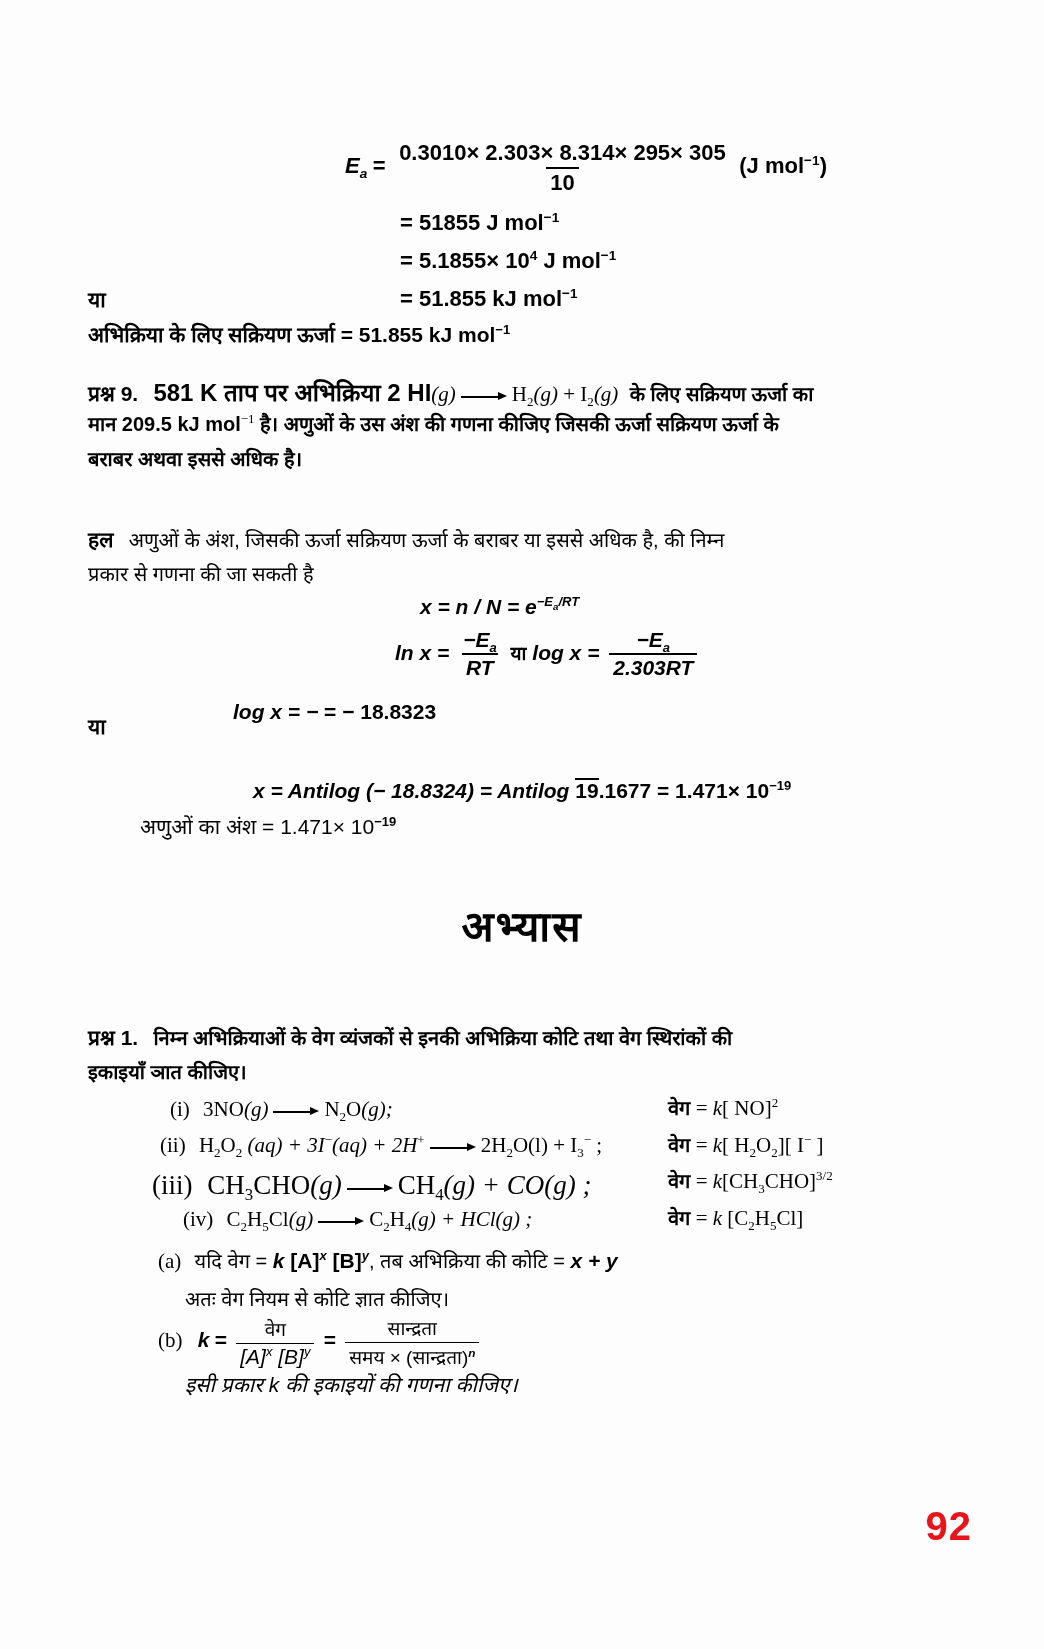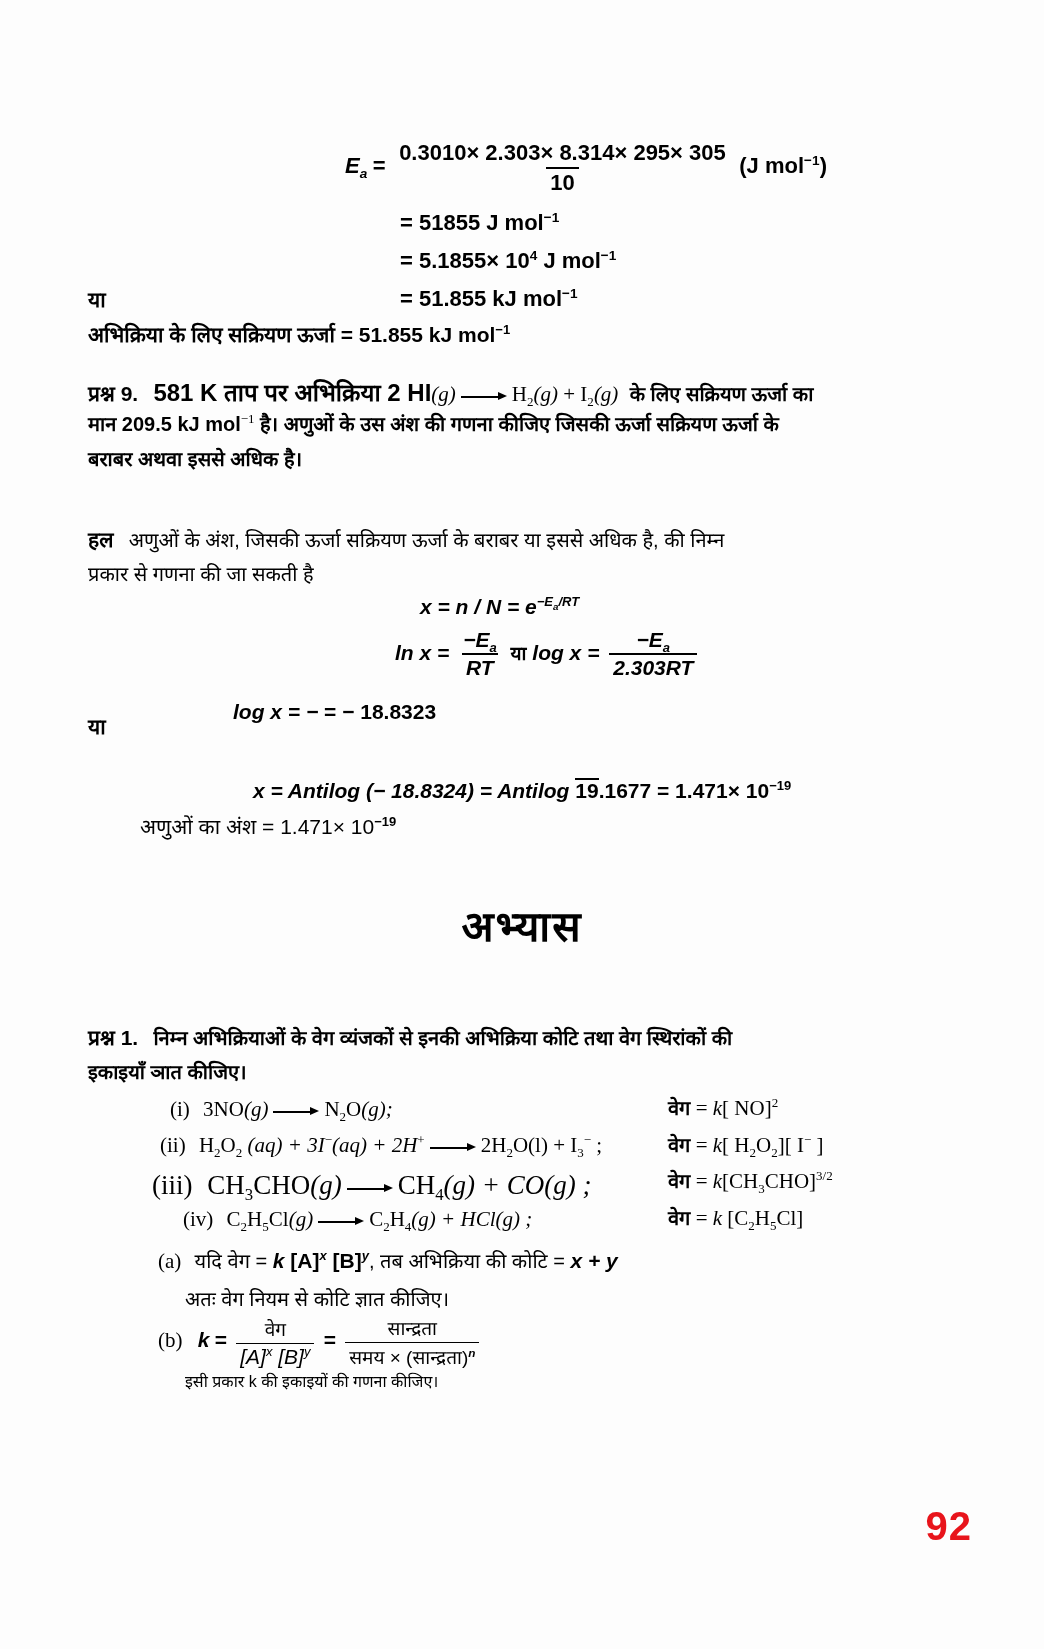--- a/index.html
+++ b/index.html
@@ -243,17 +243,17 @@
       <span class="den sans" style="font-weight:400;"><span class="ital">[A]</span><sup class="ital">x</sup><span class="ital"> [B]</span><sup class="ital">y</sup></span>
     </span>
     <span class="sans">=</span>
     <span class="frac thin">
       <span class="num dev" style="font-size:19px; font-weight:400;">सान्द्रता</span>
       <span class="den dev" style="font-size:19px; font-weight:400;"><span>समय × (सान्द्रता)</span><sup class="sans ital">n</sup></span>
     </span>
   </div>
 
   <div class="row dev" style="left:185px; top:1285px; font-size:20px; font-weight:400;">अतः वेग नियम से कोटि ज्ञात कीजिए।</div>
-  <div class="row dev" style="left:185px; top:1370px; font-size:16px; font-weight:400;">इसी प्रकार k की इकाइयों की गणना कीजिए।</div>
+  <div class="row dev" style="left:185px; top:1370px; font-size:21px; font-weight:400;font-style:italic;">इसी प्रकार k की इकाइयों की गणना कीजिए।</div>
 
   <div id="page-number">92</div>
 
 </div>
 
 </body></html>

